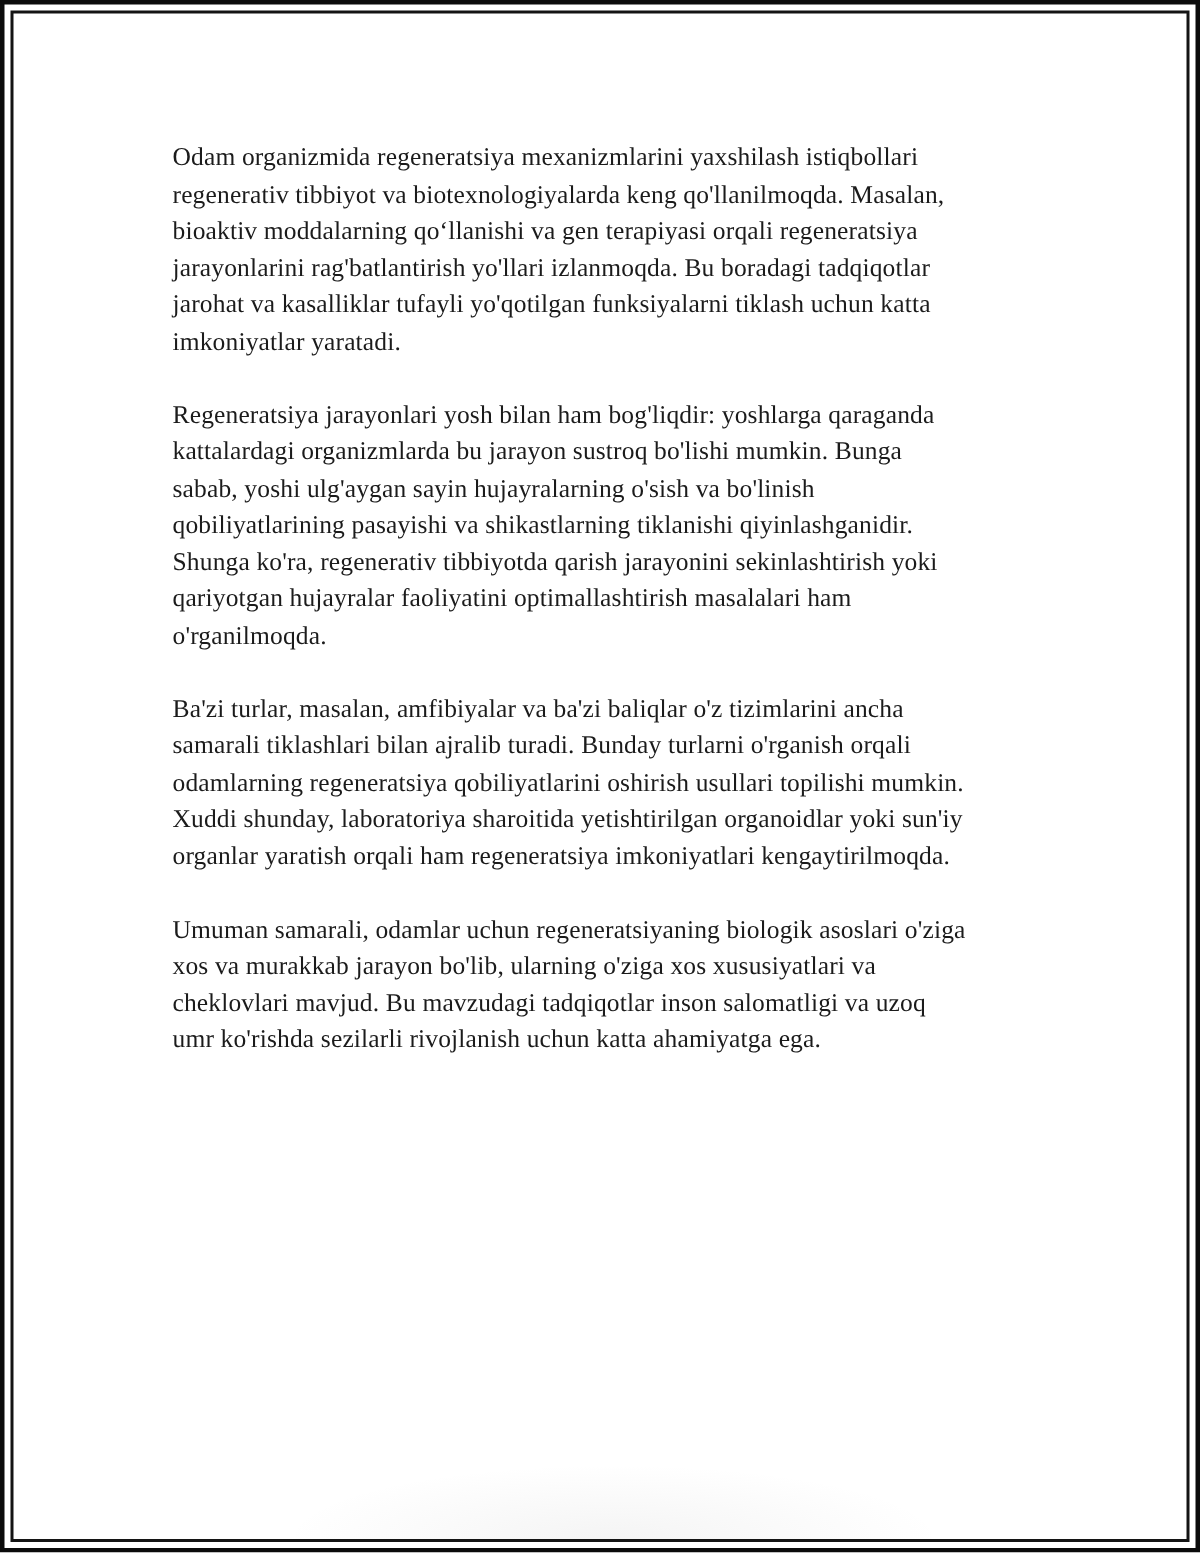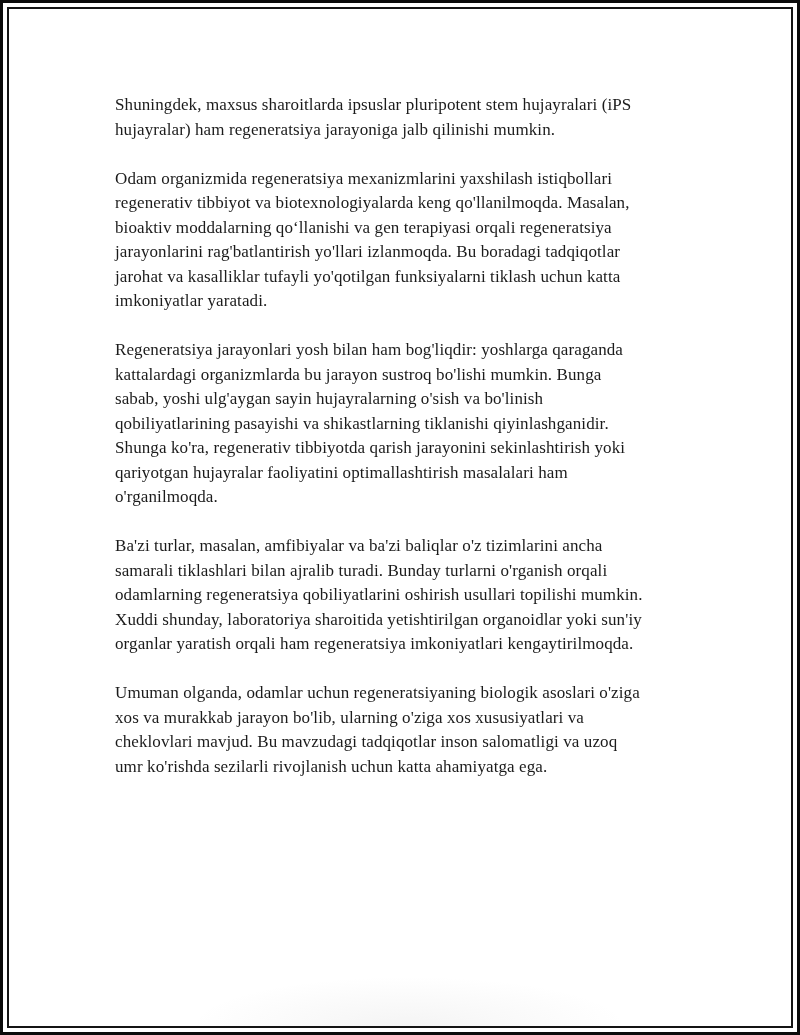--- a/index.html
+++ b/index.html
@@ -48,40 +48,38 @@
     background: radial-gradient(ellipse at 50% 100%, rgba(120,120,120,0.08), rgba(255,255,255,0) 70%);
     pointer-events: none;
   }
 </style>
 </head>
 <body>
 
 <div class="page">
   <div class="inner-frame">
     <div class="content">
-      <p>Shuningdek, maxsus sharoitlarda ipsuslar pluripotent stem hujayralari (iPS
-hujayralar) ham regeneratsiya jarayoniga jalb qilinishi mumkin.</p>
       <p>Odam organizmida regeneratsiya mexanizmlarini yaxshilash istiqbollari
 regenerativ tibbiyot va biotexnologiyalarda keng qo'llanilmoqda. Masalan,
 bioaktiv moddalarning qo‘llanishi va gen terapiyasi orqali regeneratsiya
 jarayonlarini rag'batlantirish yo'llari izlanmoqda. Bu boradagi tadqiqotlar
 jarohat va kasalliklar tufayli yo'qotilgan funksiyalarni tiklash uchun katta
 imkoniyatlar yaratadi.</p>
       <p>Regeneratsiya jarayonlari yosh bilan ham bog'liqdir: yoshlarga qaraganda
 kattalardagi organizmlarda bu jarayon sustroq bo'lishi mumkin. Bunga
 sabab, yoshi ulg'aygan sayin hujayralarning o'sish va bo'linish
 qobiliyatlarining pasayishi va shikastlarning tiklanishi qiyinlashganidir.
 Shunga ko'ra, regenerativ tibbiyotda qarish jarayonini sekinlashtirish yoki
 qariyotgan hujayralar faoliyatini optimallashtirish masalalari ham
 o'rganilmoqda.</p>
       <p>Ba'zi turlar, masalan, amfibiyalar va ba'zi baliqlar o'z tizimlarini ancha
 samarali tiklashlari bilan ajralib turadi. Bunday turlarni o'rganish orqali
 odamlarning regeneratsiya qobiliyatlarini oshirish usullari topilishi mumkin.
 Xuddi shunday, laboratoriya sharoitida yetishtirilgan organoidlar yoki sun'iy
 organlar yaratish orqali ham regeneratsiya imkoniyatlari kengaytirilmoqda.</p>
-      <p>Umuman olganda, odamlar uchun regeneratsiyaning biologik asoslari o'ziga
+      <p>Umuman samarali, odamlar uchun regeneratsiyaning biologik asoslari o'ziga
 xos va murakkab jarayon bo'lib, ularning o'ziga xos xususiyatlari va
 cheklovlari mavjud. Bu mavzudagi tadqiqotlar inson salomatligi va uzoq
 umr ko'rishda sezilarli rivojlanish uchun katta ahamiyatga ega.</p>
     </div>
     <div class="scan-artifact"></div>
   </div>
 </div>
 
 </body></html>

